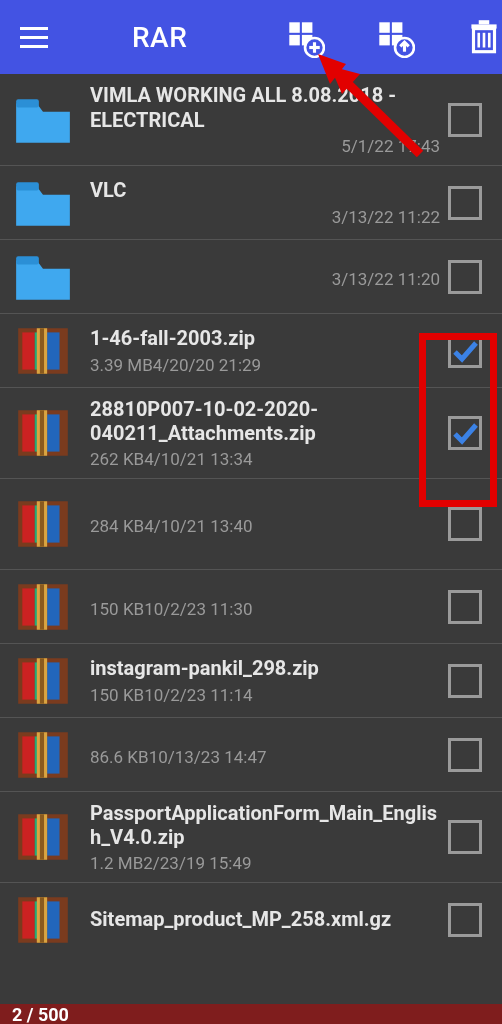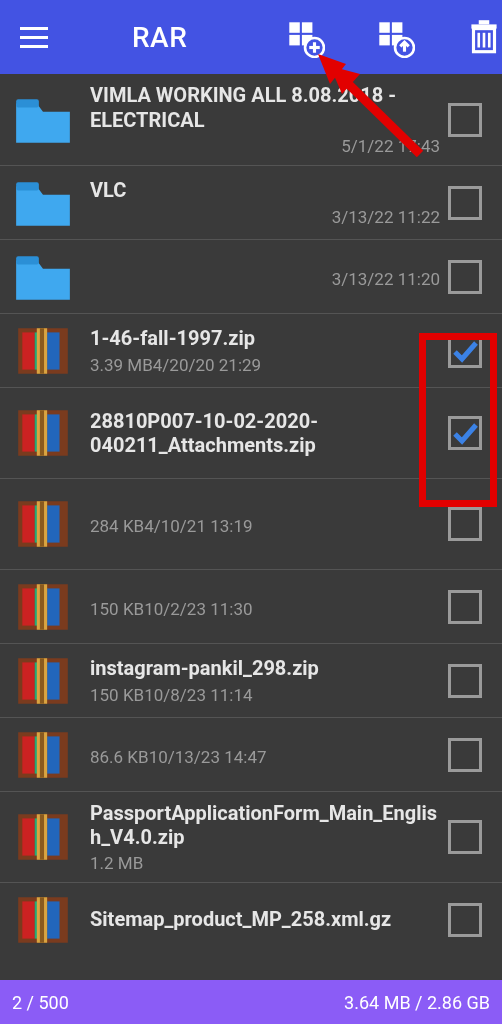--- a/index.html
+++ b/index.html
@@ -51,24 +51,25 @@
   .fmeta.onlydate { justify-content:flex-end; }
   .checkbox {
     width:34px; height:34px; border:3px solid #9a9a9a; flex-shrink:0;
     display:flex; align-items:center; justify-content:center;
     margin-right: 6px;
   }
   .checkmark { display:none; }
   .checkbox.checked .checkmark { display:block; }
 
   .statusbar {
-    position:absolute; left:0; right:0; bottom:0; height:44px;
-    background:#8b5cf6; color:#fff; font-size:18px;
+    position:absolute; left:0; right:0; bottom:0; height:20px;
+    background:#7f1d1d; color:#fff; font-size:18px;
     display:flex; justify-content:space-between; align-items:center;
     padding: 0 12px;
+    font-weight: bold;
   }
 
   
   .hl-cb {
     position:absolute;
     border: 7px solid #e20000;
     width: 78px; height: 174px;
     right: 5px; top: 333px;
     pointer-events: none;
   }
@@ -189,21 +190,21 @@
       <svg viewBox="0 0 60 60">
         <rect x="6" y="8" width="48" height="44" fill="#7a3b1e"></rect>
         <rect x="10" y="12" width="12" height="36" fill="#c22"></rect>
         <rect x="22" y="12" width="12" height="36" fill="#2a7"></rect>
         <rect x="34" y="12" width="12" height="36" fill="#26b"></rect>
         <rect x="24" y="8" width="10" height="44" fill="#d9a441"></rect>
         <rect x="27" y="8" width="4" height="44" fill="#8a5a1e"></rect>
       </svg>
     </div>
     <div class="ftext">
-      <div class="fname">1-46-fall-1997.zip</div>
+      <div class="fname">1-46-fall-2003.zip</div>
       <div class="fmeta">
         <span>3.39 MB</span>
         <span>4/20/20 21:29</span>
       </div>
     </div>
     <div class="checkbox checked">
       <svg class="checkmark" viewBox="0 0 28 28" width="28" height="28">
           <polyline points="4,15 11,22 25,6" fill="none" stroke="#3b82e6" stroke-width="5"></polyline>
         </svg>
     </div>
@@ -215,20 +216,24 @@
         <rect x="6" y="8" width="48" height="44" fill="#7a3b1e"></rect>
         <rect x="10" y="12" width="12" height="36" fill="#c22"></rect>
         <rect x="22" y="12" width="12" height="36" fill="#2a7"></rect>
         <rect x="34" y="12" width="12" height="36" fill="#26b"></rect>
         <rect x="24" y="8" width="10" height="44" fill="#d9a441"></rect>
         <rect x="27" y="8" width="4" height="44" fill="#8a5a1e"></rect>
       </svg>
     </div>
     <div class="ftext">
       <div class="fname">28810P007-10-02-2020-040211_Attachments.zip</div>
+      <div class="fmeta">
+        <span>262 KB</span>
+        <span>4/10/21 13:34</span>
+      </div>
     </div>
     <div class="checkbox checked">
       <svg class="checkmark" viewBox="0 0 28 28" width="28" height="28">
           <polyline points="4,15 11,22 25,6" fill="none" stroke="#3b82e6" stroke-width="5"></polyline>
         </svg>
     </div>
   </div>
 
   <div class="row">
     <div class="ficon">
@@ -237,21 +242,21 @@
         <rect x="10" y="12" width="12" height="36" fill="#c22"></rect>
         <rect x="22" y="12" width="12" height="36" fill="#2a7"></rect>
         <rect x="34" y="12" width="12" height="36" fill="#26b"></rect>
         <rect x="24" y="8" width="10" height="44" fill="#d9a441"></rect>
         <rect x="27" y="8" width="4" height="44" fill="#8a5a1e"></rect>
       </svg>
     </div>
     <div class="ftext">
       <div class="fmeta">
         <span>284 KB</span>
-        <span>4/10/21 13:19</span>
+        <span>4/10/21 13:40</span>
       </div>
     </div>
     <div class="checkbox">
       
     </div>
   </div>
 
   <div class="row short">
     <div class="ficon">
       <svg viewBox="0 0 60 60">
@@ -282,21 +287,21 @@
         <rect x="22" y="12" width="12" height="36" fill="#2a7"></rect>
         <rect x="34" y="12" width="12" height="36" fill="#26b"></rect>
         <rect x="24" y="8" width="10" height="44" fill="#d9a441"></rect>
         <rect x="27" y="8" width="4" height="44" fill="#8a5a1e"></rect>
       </svg>
     </div>
     <div class="ftext">
       <div class="fname">instagram-pankil_298.zip</div>
       <div class="fmeta">
         <span>150 KB</span>
-        <span>10/8/23 11:14</span>
+        <span>10/2/23 11:14</span>
       </div>
     </div>
     <div class="checkbox">
       
     </div>
   </div>
 
   <div class="row short">
     <div class="ficon">
       <svg viewBox="0 0 60 60">
@@ -327,20 +332,21 @@
         <rect x="22" y="12" width="12" height="36" fill="#2a7"></rect>
         <rect x="34" y="12" width="12" height="36" fill="#26b"></rect>
         <rect x="24" y="8" width="10" height="44" fill="#d9a441"></rect>
         <rect x="27" y="8" width="4" height="44" fill="#8a5a1e"></rect>
       </svg>
     </div>
     <div class="ftext">
       <div class="fname">PassportApplicationForm_Main_English_V4.0.zip</div>
       <div class="fmeta">
         <span>1.2 MB</span>
+        <span>2/23/19 15:49</span>
       </div>
     </div>
     <div class="checkbox">
       
     </div>
   </div>
 
   <div class="row last">
     <div class="ficon">
       <svg viewBox="0 0 60 60">
@@ -357,21 +363,20 @@
     </div>
     <div class="checkbox">
       
     </div>
   </div>
 
 </div>
 
 <div class="statusbar">
   <span>2 / 500</span>
-  <span>3.64 MB / 2.86 GB</span>
 </div>
 
 <div class="hl-cb"></div>
 <svg class="arrow" viewBox="0 0 140 110">
   <defs></defs>
   <line x1="130" y1="100" x2="40" y2="12" stroke="#e20000" stroke-width="9"></line>
   <polygon points="40,12 70,20 52,40" fill="#e20000"></polygon>
   <polygon points="28,0 56,10 40,30" fill="#e20000"></polygon>
 </svg>
 

